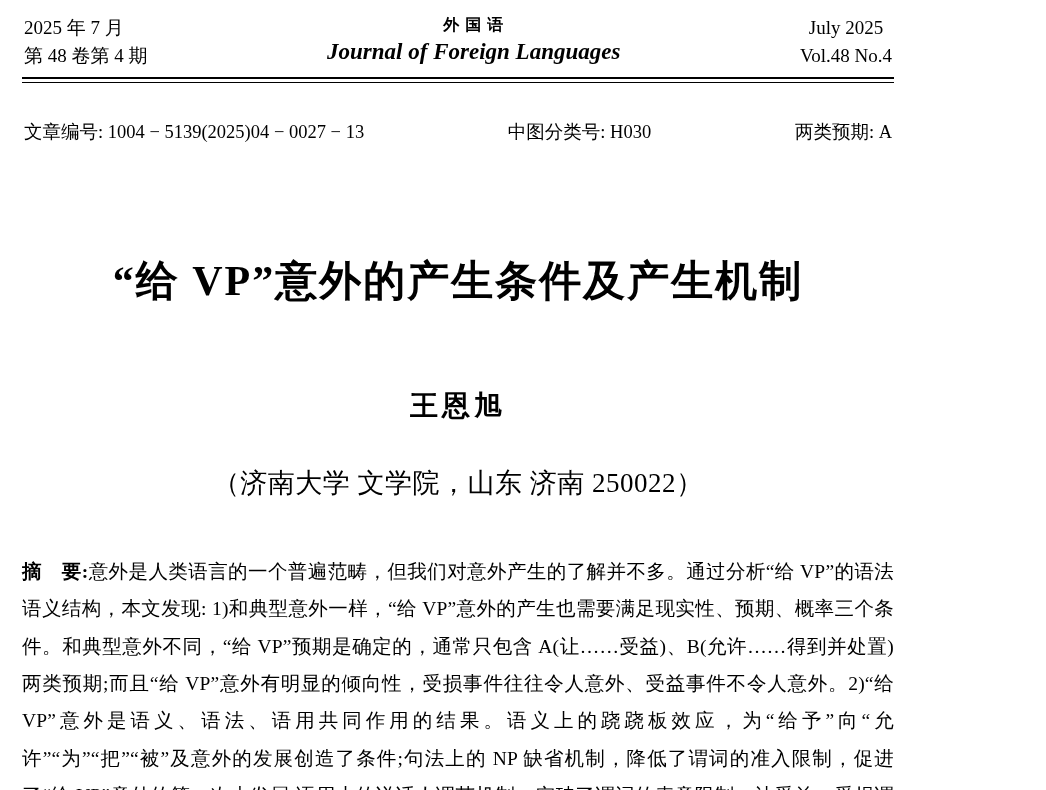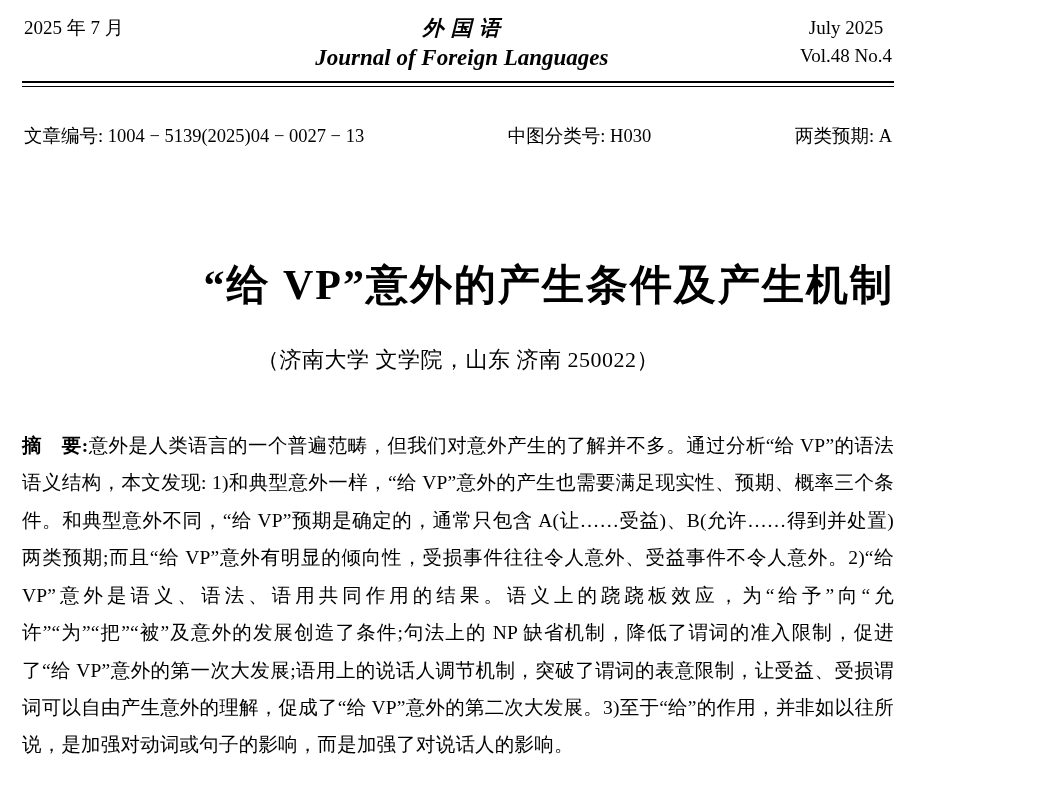--- a/index.html
+++ b/index.html
@@ -35,25 +35,24 @@
     line-height: 1.45;
     white-space: nowrap;
   }
   .masthead-left { text-align: left; }
   .masthead-right { text-align: center; }
   .masthead-center {
     text-align: center;
     flex: 1;
   }
   .journal-cn {
-    font-size: 21px;
+    font-size: 16px;
     font-weight: bold;
     letter-spacing: 1px;
     line-height: 1.35;
-    font-style: italic;
   }
   .journal-en {
     font-size: 23px;
     font-weight: bold;
     font-style: italic;
     line-height: 1.35;
   }
   .rule-double {
     border-top: 2.5px solid #000;
     border-bottom: 1px solid #000;
@@ -68,38 +67,38 @@
     justify-content: space-between;
     font-size: 18.5px;
     padding: 12px 2px 0 2px;
     white-space: nowrap;
   }
   .meta-center { flex: 1; text-align: center; margin-top: 24px; }
   .meta-right { text-align: right; }
 
   
   .title {
-    text-align: right;
+    text-align: center;
     font-size: 42px;
     font-weight: bold;
     letter-spacing: 2px;
     margin-top: 110px;
     line-height: 1.3;
   }
   .author {
     text-align: center;
     font-size: 28px;
     font-weight: bold;
     letter-spacing: 4px;
     margin-top: 78px;
   }
   .affiliation {
     text-align: center;
-    font-size: 22px;
-    margin-top: 32px;
+    font-size: 27px;
+    margin-top: 40px;
     letter-spacing: 0.5px;
   }
 
   
   .abstract {
     margin-top: 52px;
     font-size: 19.5px;
     line-height: 1.92;
     text-align: justify;
     text-justify: inter-ideograph;
@@ -110,20 +109,21 @@
   }
 </style>
 </head>
 <body>
 
 <div class="page">
 
   <div class="masthead">
     <div class="masthead-col masthead-left">
       <div>2025 年 7 月</div>
+      <div>第 48 卷第 4 期</div>
     </div>
     <div class="masthead-col masthead-center">
       <div class="journal-cn">外 国 语</div>
       <div class="journal-en">Journal of Foreign Languages</div>
     </div>
     <div class="masthead-col masthead-right">
       <div>July 2025</div>
       <div>Vol.48 No.4</div>
     </div>
   </div>
@@ -131,20 +131,21 @@
   <div class="rule-double"></div>
 
   <div class="meta-row">
     <div class="meta-left">文章编号: 1004 − 5139(2025)04 − 0027 − 13</div>
     <div class="meta-center">中图分类号: H030</div>
     <div class="meta-right">两类预期: A</div>
   </div>
 
   <h1 class="title">“给 VP”意外的产生条件及产生机制</h1>
 
+  <div class="author">王恩旭</div>
 
   <div class="affiliation">（济南大学 文学院，山东 济南 250022）</div>
 
   <div class="abstract">
     <span class="abstract-label">摘　要:</span><span>意外是人类语言的一个普遍范畴，但我们对意外产生的了解并不多。通过分析“给 VP”的语法语义结构，本文发现: 1)和典型意外一样，“给 VP”意外的产生也需要满足现实性、预期、概率三个条件。和典型意外不同，“给 VP”预期是确定的，通常只包含 A(让……受益)、B(允许……得到并处置)两类预期;而且“给 VP”意外有明显的倾向性，受损事件往往令人意外、受益事件不令人意外。2)“给 VP”意外是语义、语法、语用共同作用的结果。语义上的跷跷板效应，为“给予”向“允许”“为”“把”“被”及意外的发展创造了条件;句法上的 NP 缺省机制，降低了谓词的准入限制，促进了“给 VP”意外的第一次大发展;语用上的说话人调节机制，突破了谓词的表意限制，让受益、受损谓词可以自由产生意外的理解，促成了“给 VP”意外的第二次大发展。3)至于“给”的作用，并非如以往所说，是加强对动词或句子的影响，而是加强了对说话人的影响。</span>
   </div>
 
 </div>
 
 </body></html>

